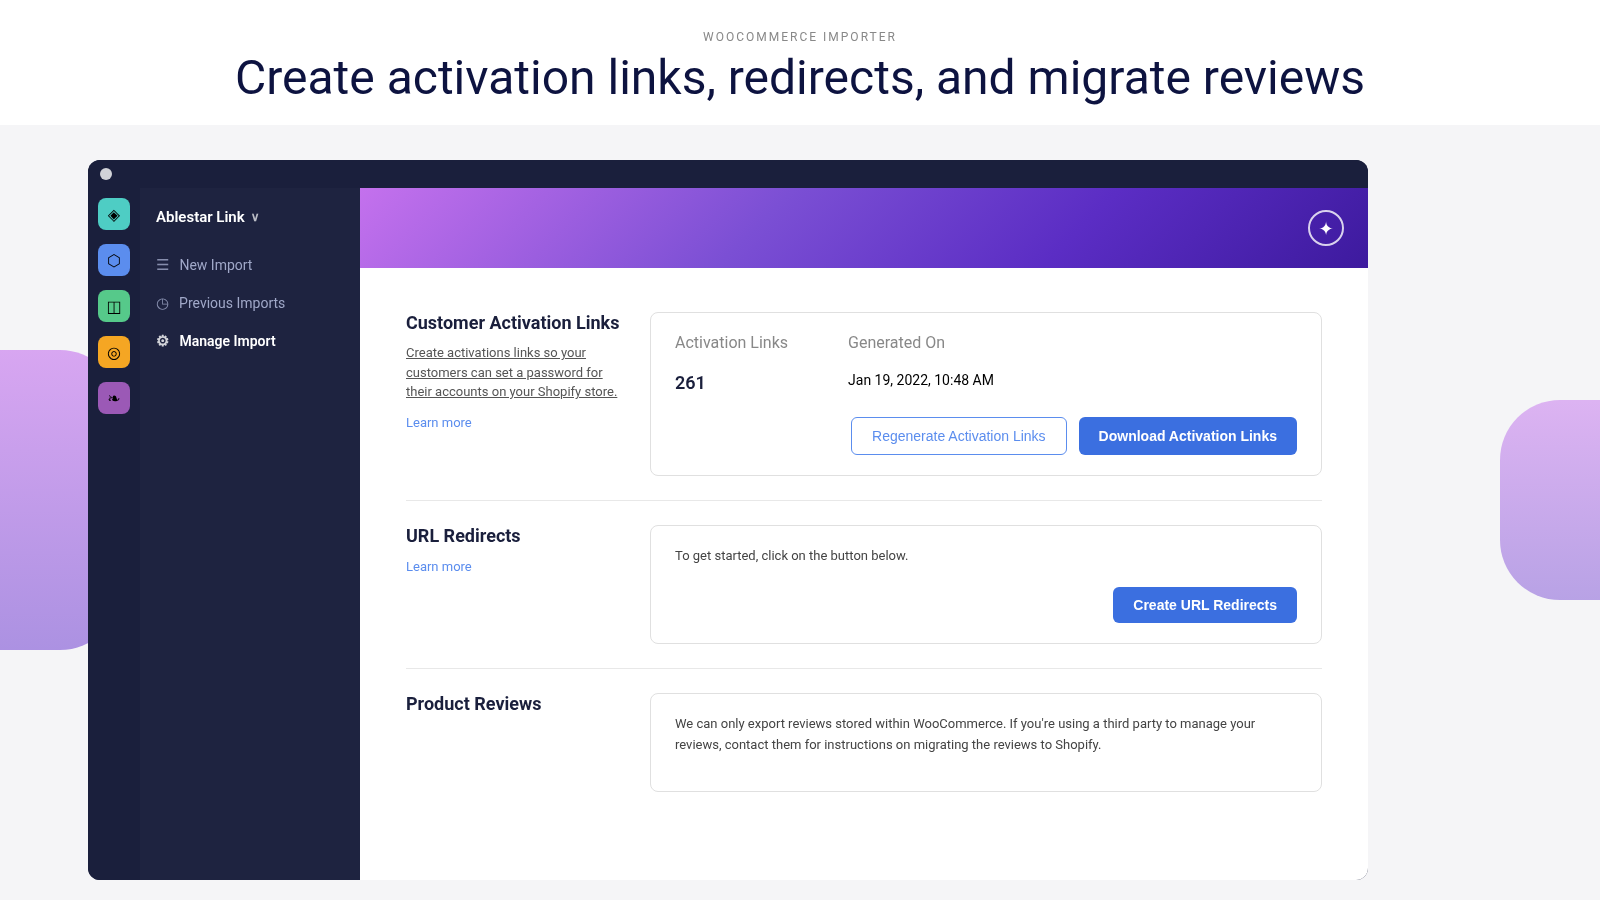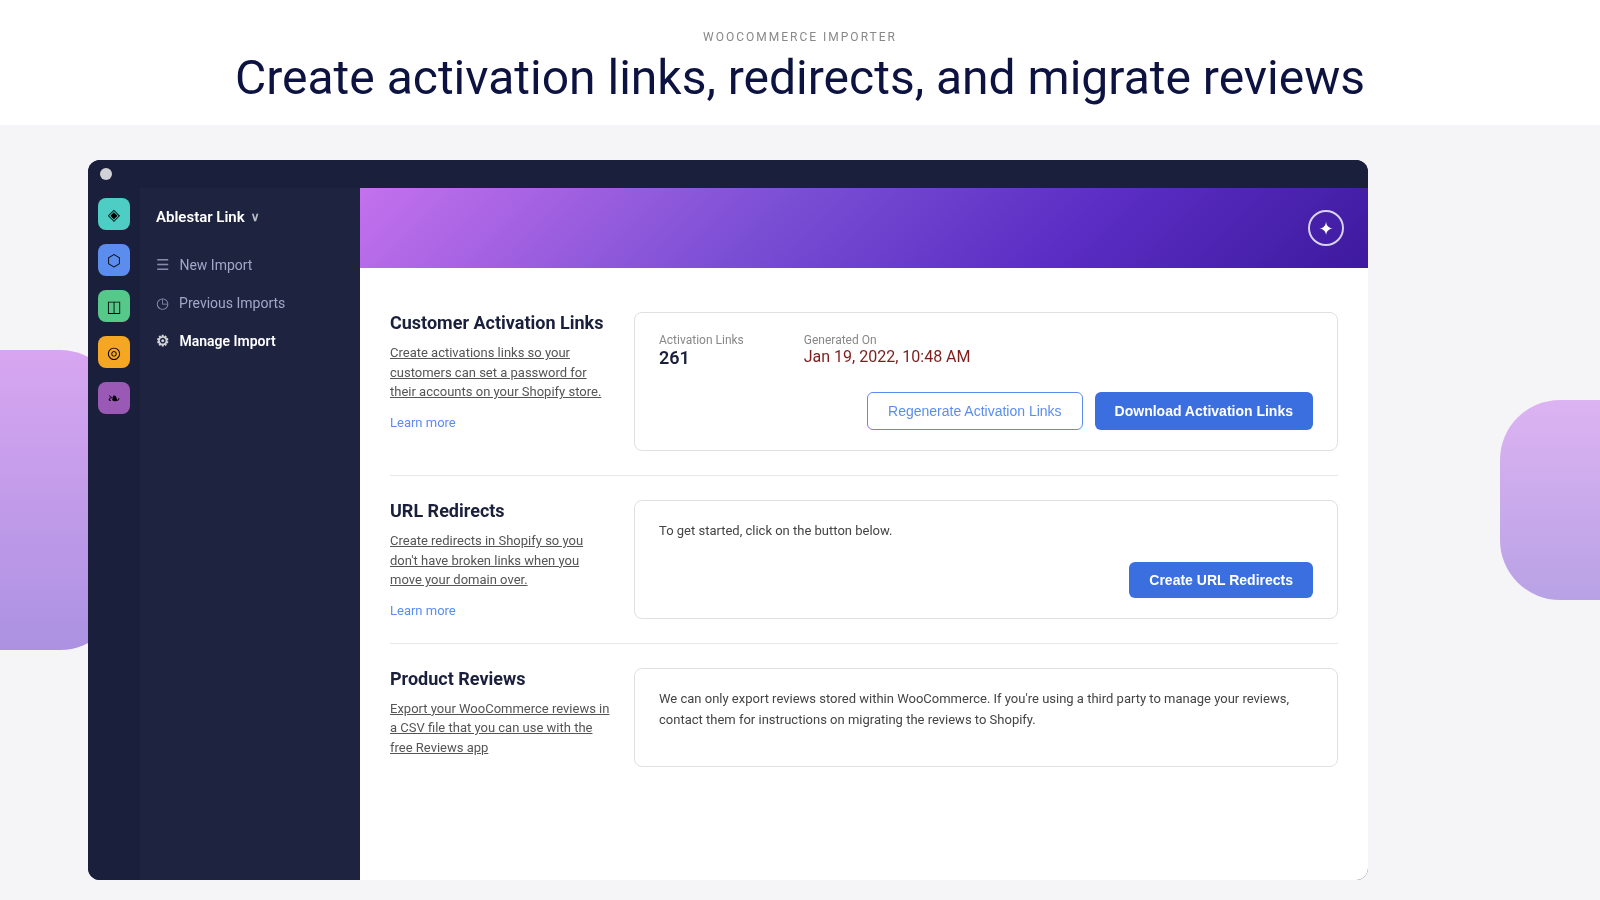--- a/index.html
+++ b/index.html
@@ -160,21 +160,21 @@
       border-radius: 50%;
       display: flex;
       align-items: center;
       justify-content: center;
       color: #fff;
       font-size: 18px;
     }
 
     
     .content-area {
-      padding: 20px 30px;
+      padding: 20px 46px;
       flex: 1;
     }
 
     .section-card {
       border-bottom: 1px solid #e8e8e8;
       padding: 24px 0;
       display: flex;
       gap: 24px;
     }
     .section-card:last-child {
@@ -213,33 +213,33 @@
       padding: 20px 24px;
     }
 
     
     .activation-stats {
       display: flex;
       gap: 60px;
       margin-bottom: 24px;
     }
     .stat-block label {
-      font-size: 12px;
+      font-size: 16px;
       color: #888;
       display: block;
-      margin-bottom: 0;
+      margin-bottom: 20px;
     }
     .stat-block .stat-value {
       font-size: 18px;
       font-weight: 600;
       color: #1a1f3c;
     }
     .stat-block .stat-sub {
-      font-size: 16px;
-      color: #7f1d1d;
+      font-size: 14px;
+      color: #000000;
     }
 
     .activation-buttons {
       display: flex;
       gap: 12px;
       justify-content: flex-end;
     }
     .btn-outline {
       padding: 10px 20px;
       border: 1.5px solid #5b8dee;
@@ -394,35 +394,33 @@
             <div class="activation-buttons">
               <button class="btn-outline">Regenerate Activation Links</button>
               <button class="btn-primary">Download Activation Links</button>
             </div>
           </div>
         </div>
 
         <div class="section-card">
           <div class="section-left">
             <div class="section-title">URL Redirects</div>
-            <div class="section-desc">Create redirects in Shopify so you don't have broken links when you move your domain over.</div>
             <a class="learn-more">Learn more</a>
           </div>
           <div class="section-right">
             <div class="url-desc-secondary">To get started, click on the button below.</div>
             <div class="url-buttons">
               <button class="btn-primary">Create URL Redirects</button>
             </div>
           </div>
         </div>
 
         <div class="section-card">
           <div class="section-left">
             <div class="section-title">Product Reviews</div>
-            <div class="section-desc">Export your WooCommerce reviews in a CSV file that you can use with the free Reviews app</div>
           </div>
           <div class="section-right">
             <div class="url-desc">We can only export reviews stored within WooCommerce. If you're using a third party to manage your reviews, contact them for instructions on migrating the reviews to Shopify.</div>
           </div>
         </div>
 
       </div>
     </div>
   </div>
 </div>

